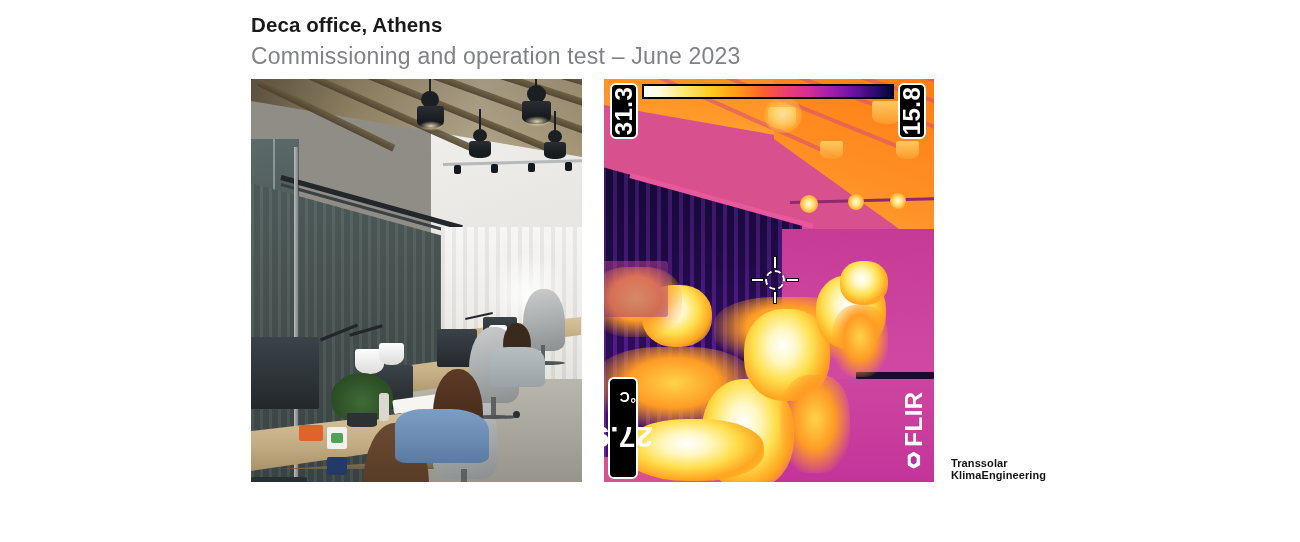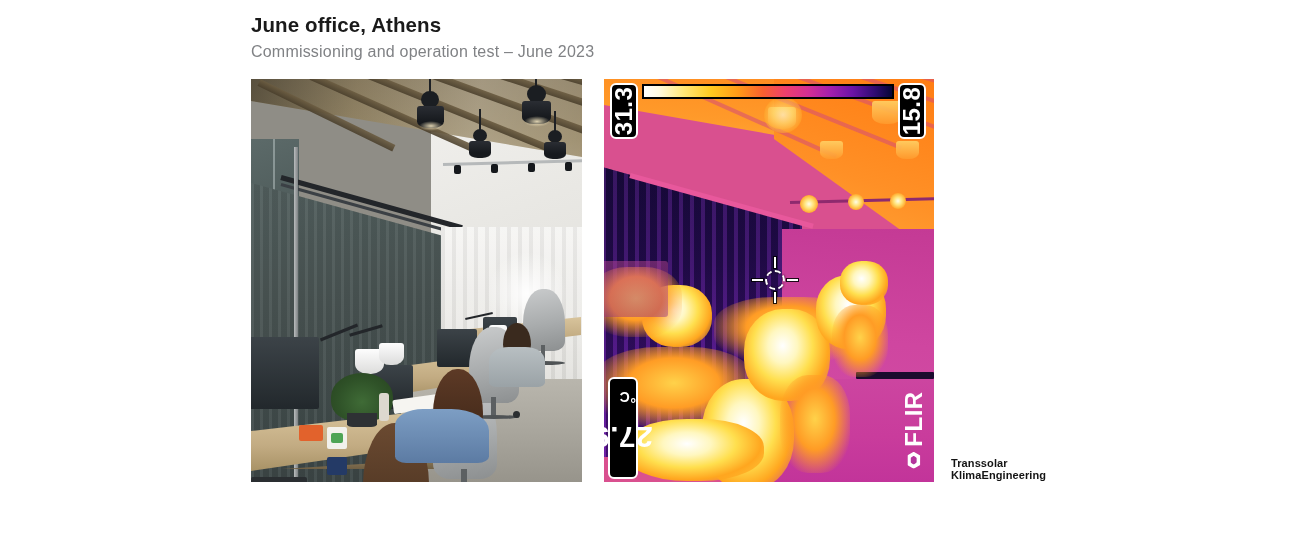--- a/index.html
+++ b/index.html
@@ -25,21 +25,21 @@
     font-size: 20.5px;
     font-weight: bold;
     color: #1a1a1a;
     letter-spacing: 0.1px;
     white-space: nowrap;
   }
   #slide-subtitle {
     position: absolute;
     left: 251px;
     top: 43px;
-    font-size: 16px;
+    font-size: 23px;
     font-weight: normal;
     color: #808285;
     letter-spacing: 0.2px;
     white-space: nowrap;
   }
 
   
   #photo-panel {
     position: absolute;
     left: 251px;
@@ -360,21 +360,21 @@
     font-weight:bold;
     line-height:1.08;
     color:#141414;
     letter-spacing:0.1px;
     white-space:nowrap;
   }
 </style>
 </head>
 <body>
 
-<div id="slide-title">June office, Athens</div>
+<div id="slide-title">Deca office, Athens</div>
 <div id="slide-subtitle">Commissioning and operation test – June 2023</div>
 
 <div id="photo-panel">
 
   <div class="ph ph-wallwhite"></div>
 
   <div class="ph ph-roof" style="clip-path: polygon(0 0, 331px 0, 331px 78px, 0 22px);"></div>
   <div class="ph ph-roof-shade" style="clip-path: polygon(0 0, 331px 0, 331px 78px, 0 22px);"></div>
 
   <div class="ph beam" style="left:60px; top:-6px; width:190px; transform: rotate(24deg);"></div>

